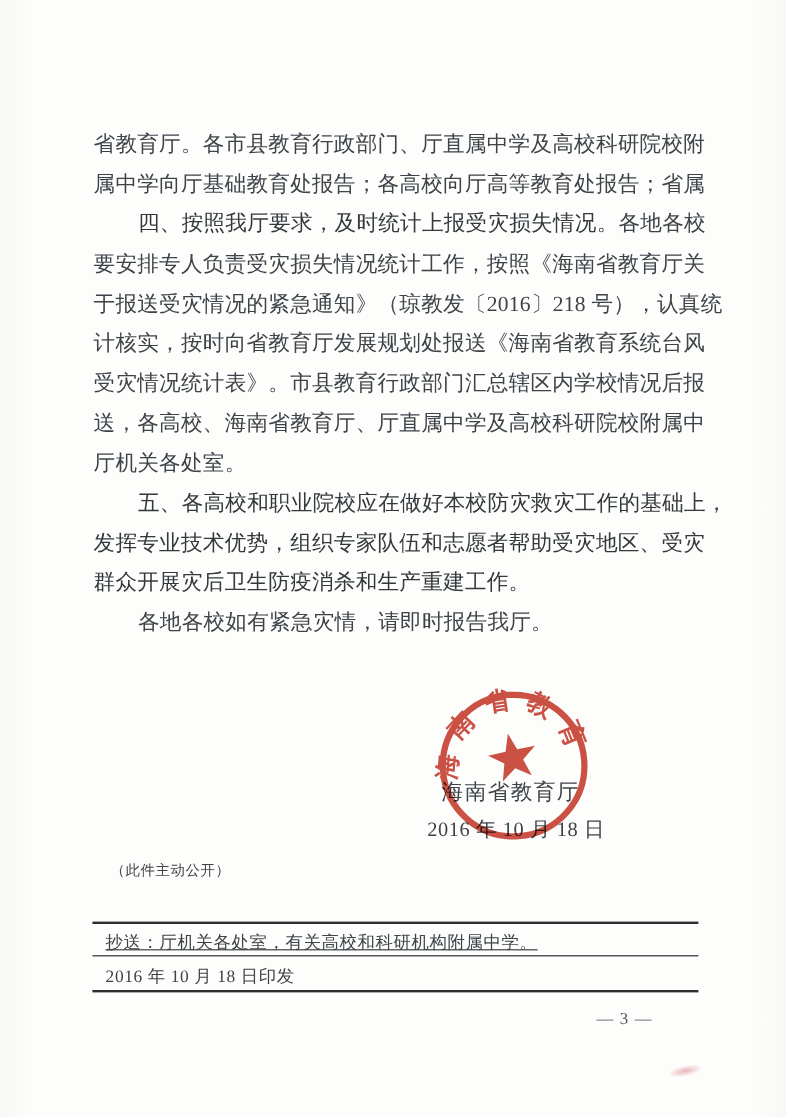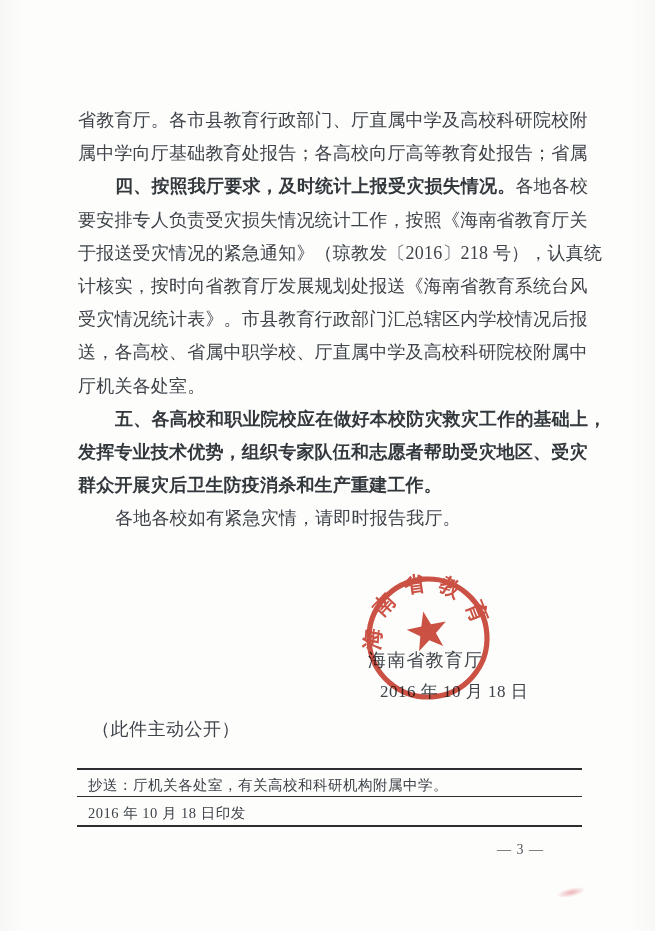--- a/index.html
+++ b/index.html
@@ -12,38 +12,38 @@
     font-family:"Liberation Serif","DejaVu Serif",serif;
   }
   
   #doc-body{
     position:absolute;left:78px;top:104px;width:525px;
     font-size:18px;line-height:33.2px;color:#3e4349;
     letter-spacing:0.2px;
   }
   .doc-line{white-space:nowrap;height:33.2px;}
   .doc-line.indent{padding-left:37px;}
-  .seg-bold{font-weight:bold;color:#33383d;}
+  .seg-bold{font-weight:normal;color:#33383d;}
   
   .abs-text{position:absolute;color:#3e4349;white-space:nowrap;}
   #sig-org{left:368px;top:648px;font-size:18px;letter-spacing:1.2px;}
-  #sig-date{left:356px;top:680px;font-size:17px;letter-spacing:0.5px;margin-left:24px;}
-  #disclosure{left:92px;top:717px;font-size:18px;letter-spacing:0.5px;}
+  #sig-date{left:356px;top:680px;font-size:17px;letter-spacing:0.5px;}
+  #disclosure{left:92px;top:717px;font-size:12px;letter-spacing:0.5px;}
   
   #seal{
     position:absolute;left:358px;top:568px;width:140px;height:140px;
     opacity:0.88;mix-blend-mode:multiply;
     transform:rotate(-4deg);
   }
   
   .rule{position:absolute;left:77px;width:505px;background:#2e2e30;}
   #rule-top{top:768px;height:2.2px;}
   #rule-mid{top:796px;height:1.3px;}
   #rule-bottom{top:825px;height:2.2px;}
-  #cc-line{left:88px;top:776px;font-size:14.5px;letter-spacing:0.5px;}
+  #cc-line{left:88px;top:776px;font-size:14.5px;letter-spacing:0.5px;text-decoration:underline;}
   #issuer-row{
     position:absolute;left:88px;top:804px;width:482px;
     display:flex;justify-content:space-between;
     font-size:14.5px;color:#3e4349;letter-spacing:0.5px;
   }
   #page-number{left:497px;top:842px;font-size:14px;color:#51565c;letter-spacing:1px;}
   
   #smudge{
     position:absolute;left:556px;top:888px;width:30px;height:9px;
     background:radial-gradient(ellipse at center,rgba(214,90,100,0.45),rgba(214,90,100,0) 70%);
@@ -56,21 +56,21 @@
 <div id="page">
 
   <div id="doc-body">
       <div class="doc-line"><span>省教育厅。各市县教育行政部门、厅直属中学及高校科研院校附</span></div>
       <div class="doc-line"><span>属中学向厅基础教育处报告；各高校向厅高等教育处报告；省属</span></div>
       <div class="doc-line indent"><span class="seg-bold">四、按照我厅要求，及时统计上报受灾损失情况。</span><span>各地各校</span></div>
       <div class="doc-line"><span>要安排专人负责受灾损失情况统计工作，按照《海南省教育厅关</span></div>
       <div class="doc-line"><span>于报送受灾情况的紧急通知》（琼教发〔2016〕218 号），认真统</span></div>
       <div class="doc-line"><span>计核实，按时向省教育厅发展规划处报送《海南省教育系统台风</span></div>
       <div class="doc-line"><span>受灾情况统计表》。市县教育行政部门汇总辖区内学校情况后报</span></div>
-      <div class="doc-line"><span>送，各高校、省属中职学校、厅直属中学及高校科研院校附属中</span></div>
+      <div class="doc-line"><span>送，各高校、海南省教育厅、厅直属中学及高校科研院校附属中</span></div>
       <div class="doc-line"><span>厅机关各处室。</span></div>
       <div class="doc-line indent"><span class="seg-bold">五、各高校和职业院校应在做好本校防灾救灾工作的基础上，</span></div>
       <div class="doc-line"><span class="seg-bold">发挥专业技术优势，组织专家队伍和志愿者帮助受灾地区、受灾</span></div>
       <div class="doc-line"><span class="seg-bold">群众开展灾后卫生防疫消杀和生产重建工作。</span></div>
       <div class="doc-line indent"><span>各地各校如有紧急灾情，请即时报告我厅。</span></div>
     </div>
 
   <div id="sig-org" class="abs-text">海南省教育厅</div>
   <div id="sig-date" class="abs-text">2016 年 10 月 18 日</div>
 

